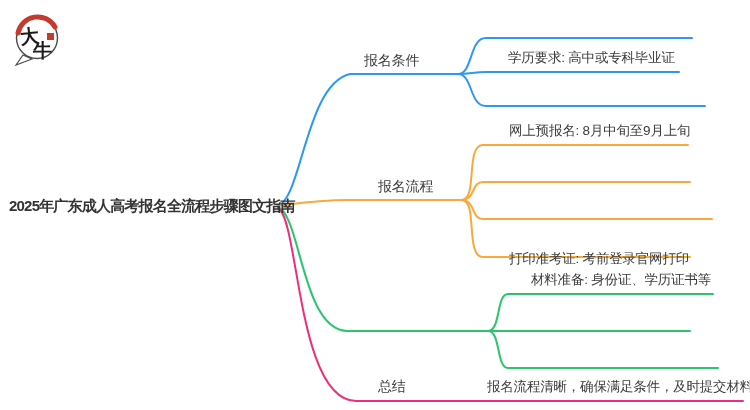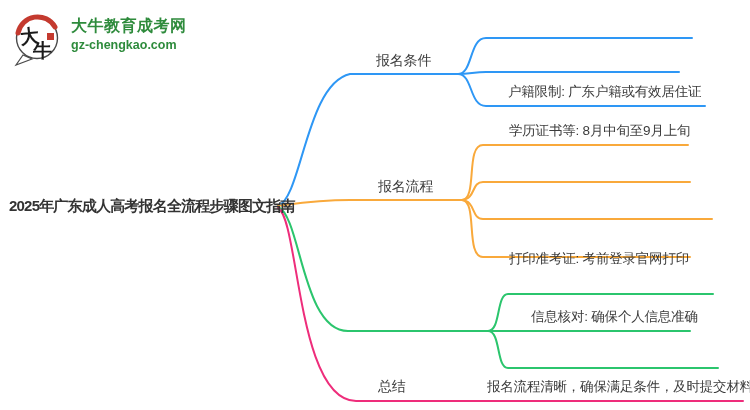--- a/index.html
+++ b/index.html
@@ -35,24 +35,20 @@
 
   <div class="logo">
     <svg width="54" height="57" viewBox="0 0 54 57">
       <path d="M13,45 L6,55 L22,49 Z" fill="#ffffff" stroke="#4a4a4a" stroke-width="1.2"></path>
       <circle cx="27" cy="28" r="20.5" fill="#ffffff" stroke="#4a4a4a" stroke-width="1.4"></circle>
       <path d="M8,23 A20,20 0 0 1 45,17" stroke="#C43A2F" stroke-width="5" fill="none" stroke-linecap="round"></path>
       <text x="10" y="33" font-size="19" class="logo-char" transform="rotate(-6 18 26)">大</text>
       <text x="23" y="47" font-size="19" class="logo-char">牛</text>
       <rect x="37" y="23" width="7" height="7" fill="#C43A2F"></rect>
     </svg>
-    <div class="brand-text">
-      <div class="brand-name">大牛教育成考网</div>
-      <div class="brand-domain">gz-chengkao.com</div>
-    </div>
   </div>
 
   <svg id="map-lines" width="750" height="410" viewBox="0 0 750 410">
 
     <path d="M278,206 C302,197 306,84 350,74 L458,74" stroke="#2E97F5"></path>
     <path d="M458,74 C473,74 469,38 486,38 L692,38" stroke="#2E97F5"></path>
     <path d="M458,74 C470,74 474,72 486,72 L679,72" stroke="#2E97F5"></path>
     <path d="M458,74 C473,74 469,106 486,106 L705,106" stroke="#2E97F5"></path>
 
     <path d="M278,206 C300,203 318,200 350,200 L462,200" stroke="#F9A93B"></path>
@@ -64,26 +60,26 @@
     <path d="M278,207 C301,216 302,331 348,331 L488,331" stroke="#2BC56D"></path>
     <path d="M488,331 C501,331 496,294 508,294 L713,294" stroke="#2BC56D"></path>
     <path d="M488,331 C495,331 500,331 508,331 L690,331" stroke="#2BC56D"></path>
     <path d="M488,331 C501,331 496,368 508,368 L718,368" stroke="#2BC56D"></path>
 
     <path d="M278,208 C299,219 297,400 356,401 L743,401" stroke="#EE2D7B"></path>
   </svg>
 
   <div class="central">2025年广东成人高考报名全流程步骤图文指南</div>
 
-  <div class="node parent" style="left:376px;top:52px">报名条件</div>
+  <div class="node parent" style="left:364px;top:52px">报名条件</div>
   <div class="node parent" style="left:378px;top:178px">报名流程</div>
   <div class="node parent" style="left:378px;top:378px">总结</div>
 
-  <div class="node" style="left:508px;top:83px">户籍限制: 广东户籍或有效居住证</div>
+  <div class="node" style="left:508px;top:49px">学历要求: 高中或专科毕业证</div>
 
-  <div class="node" style="left:509px;top:122px">学历证书等: 8月中旬至9月上旬</div>
+  <div class="node" style="left:509px;top:122px">网上预报名: 8月中旬至9月上旬</div>
   <div class="node" style="left:509px;top:250px">打印准考证: 考前登录官网打印</div>
 
-  <div class="node" style="left:531px;top:308px">信息核对: 确保个人信息准确</div>
+  <div class="node" style="left:531px;top:271px">材料准备: 身份证、学历证书等</div>
 
   <div class="node" style="left:487px;top:378px">报名流程清晰，确保满足条件，及时提交材料</div>
 
 </div>
 
 </body></html>

